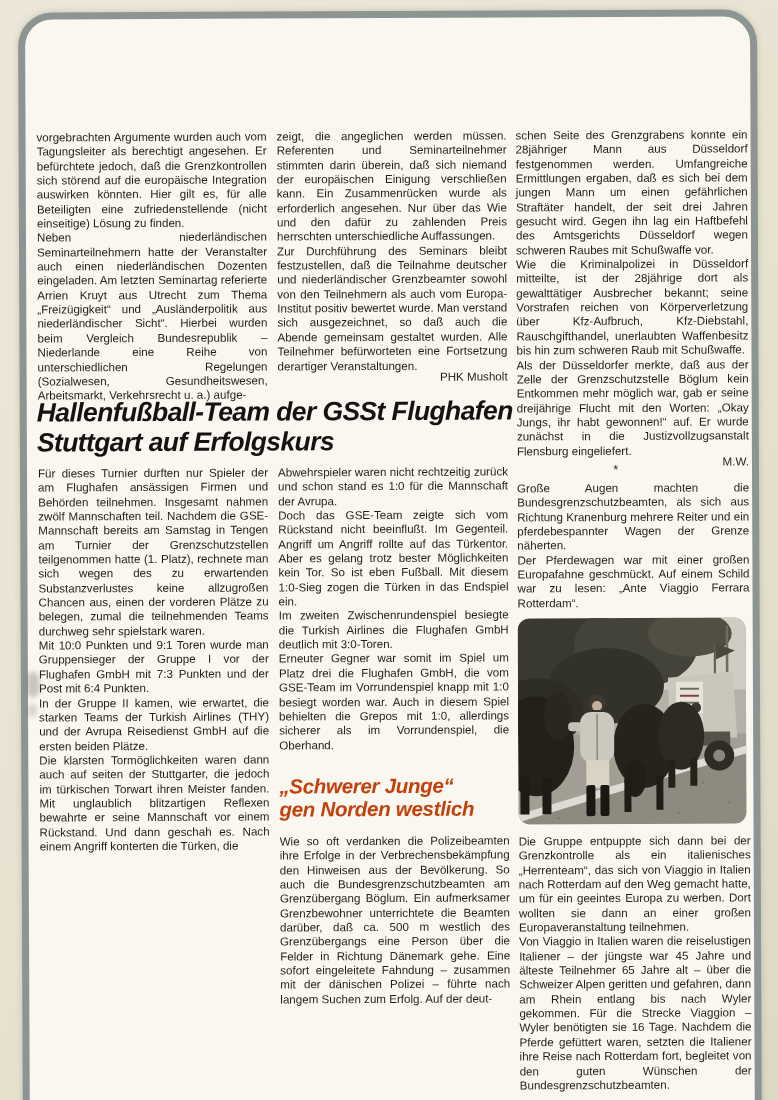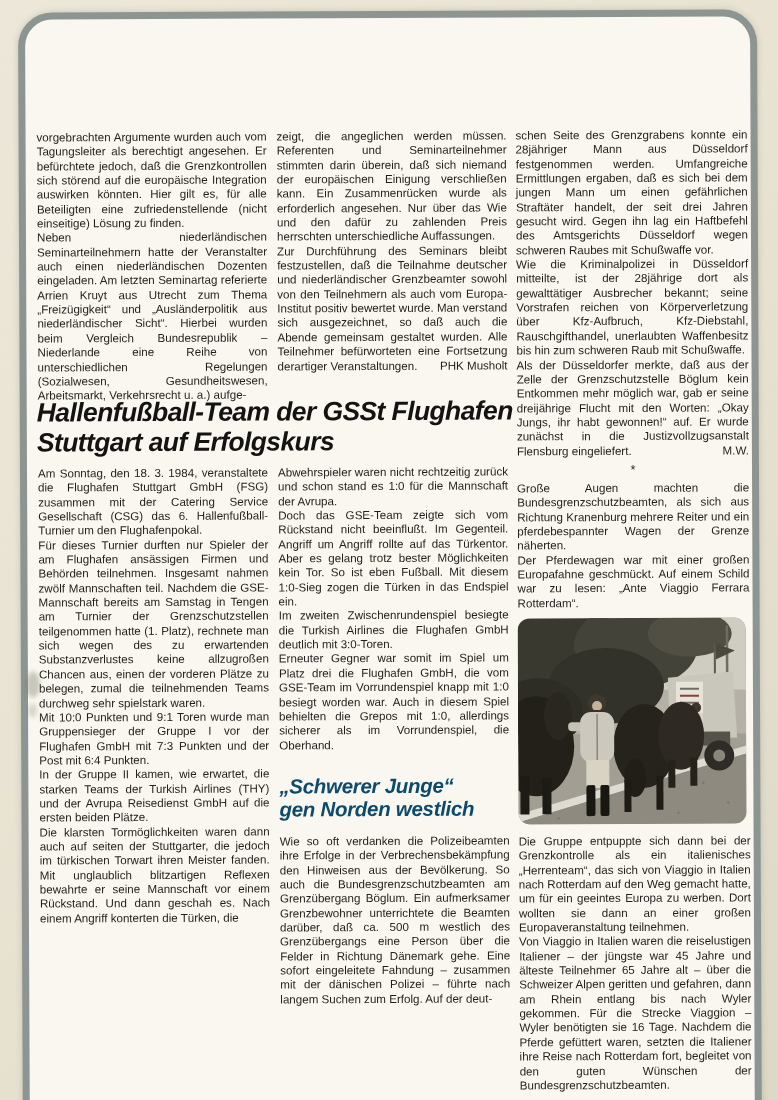--- a/index.html
+++ b/index.html
@@ -26,35 +26,35 @@
   }
   .abs{position:absolute;}
   .col{
     width:230px;
     font-size:11.6px;
     line-height:14.35px;
     text-align:justify;
     color:#201f1c;
   }
   .para{margin:0; padding:0;}
-  .byline{float:right; padding-left:8px;}
+  .byline{float:right; padding-left:8px;margin-top:11px;}
   .sem-col1{left:11px; top:111px;}
   .sem-col2{left:251px; top:111px;}
   .headline1{
     left:10px; top:378px; margin:0;
     font-size:26.5px; font-weight:bold; font-style:italic;
     letter-spacing:-0.6px; line-height:30px; color:#141311;
   }
   .hl-line{display:block; white-space:nowrap;}
   .fb-col1{left:11px; top:447px;}
   .fb-col2{left:251px; top:447px;}
   .col3{left:490px; top:111px; width:232px;}
   .headline2{
     font-size:20.5px; font-weight:bold; font-style:italic;
-    letter-spacing:-0.3px; line-height:23.5px; color:#0c4a6e;
+    letter-spacing:-0.3px; line-height:23.5px; color:#c2410c;
     margin:22px 0 13px 0;
   }
   .hl2-line{display:block; white-space:nowrap;}
   .star{text-align:center; font-size:13px; line-height:14px; margin:5px 0 4px 0; color:#201f1c;}
   .photo{
     margin:8px 0 10px 0; padding:0;
     width:228px; height:206px;
     border-radius:12px; overflow:hidden;
     background:#b5b1a6;
   }
@@ -86,21 +86,20 @@
         </div>
       <p class="para"><span>Zur Durchführung des Seminars bleibt festzustellen, daß die Teilnahme deutscher und niederländischer Grenzbeamter sowohl von den Teilnehmern als auch vom Europa-Institut positiv bewertet wurde. Man verstand sich ausgezeichnet, so daß auch die Abende gemeinsam gestaltet wurden. Alle Teilnehmer befürworteten eine Fortsetzung derartiger Veranstaltungen.</span><span class="byline">PHK Musholt</span></p>
     </section>
 
     <h1 class="abs headline1">
       <span class="hl-line">Hallenfußball-Team der GSSt Flughafen</span>
       <span class="hl-line">Stuttgart auf Erfolgskurs</span>
     </h1>
 
     <section class="abs col fb-col1">
-        <p class="para">Am Sonntag, den 18. 3. 1984, veranstaltete die Flughafen Stuttgart GmbH (FSG) zusammen mit der Catering Service Gesellschaft (CSG) das 6. Hallenfußball-Turnier um den Flughafenpokal.</p>
         <p class="para">Für dieses Turnier durften nur Spieler der am Flughafen ansässigen Firmen und Behörden teilnehmen. Insgesamt nahmen zwölf Mannschaften teil. Nachdem die GSE-Mannschaft bereits am Samstag in Tengen am Turnier der Grenzschutzstellen teilgenommen hatte (1. Platz), rechnete man sich wegen des zu erwartenden Substanzverlustes keine allzugroßen Chancen aus, einen der vorderen Plätze zu belegen, zumal die teilnehmenden Teams durchweg sehr spielstark waren.</p>
         <p class="para">Mit 10:0 Punkten und 9:1 Toren wurde man Gruppensieger der Gruppe I vor der Flughafen GmbH mit 7:3 Punkten und der Post mit 6:4 Punkten.</p>
         <p class="para">In der Gruppe II kamen, wie erwartet, die starken Teams der Turkish Airlines (THY) und der Avrupa Reisedienst GmbH auf die ersten beiden Plätze.</p>
         <p class="para">Die klarsten Tormöglichkeiten waren dann auch auf seiten der Stuttgarter, die jedoch im türkischen Torwart ihren Meister fanden. Mit unglaublich blitzartigen Reflexen bewahrte er seine Mannschaft vor einem Rückstand. Und dann geschah es. Nach einem Angriff konterten die Türken, die</p>
       </section>
 
     <section class="abs col fb-col2">
       <div>
           <p class="para">Abwehrspieler waren nicht rechtzeitig zurück und schon stand es 1:0 für die Mannschaft der Avrupa.</p>
           <p class="para">Doch das GSE-Team zeigte sich vom Rückstand nicht beeinflußt. Im Gegenteil. Angriff um Angriff rollte auf das Türkentor. Aber es gelang trotz bester Möglichkeiten kein Tor. So ist eben Fußball. Mit diesem 1:0-Sieg zogen die Türken in das Endspiel ein.</p>

